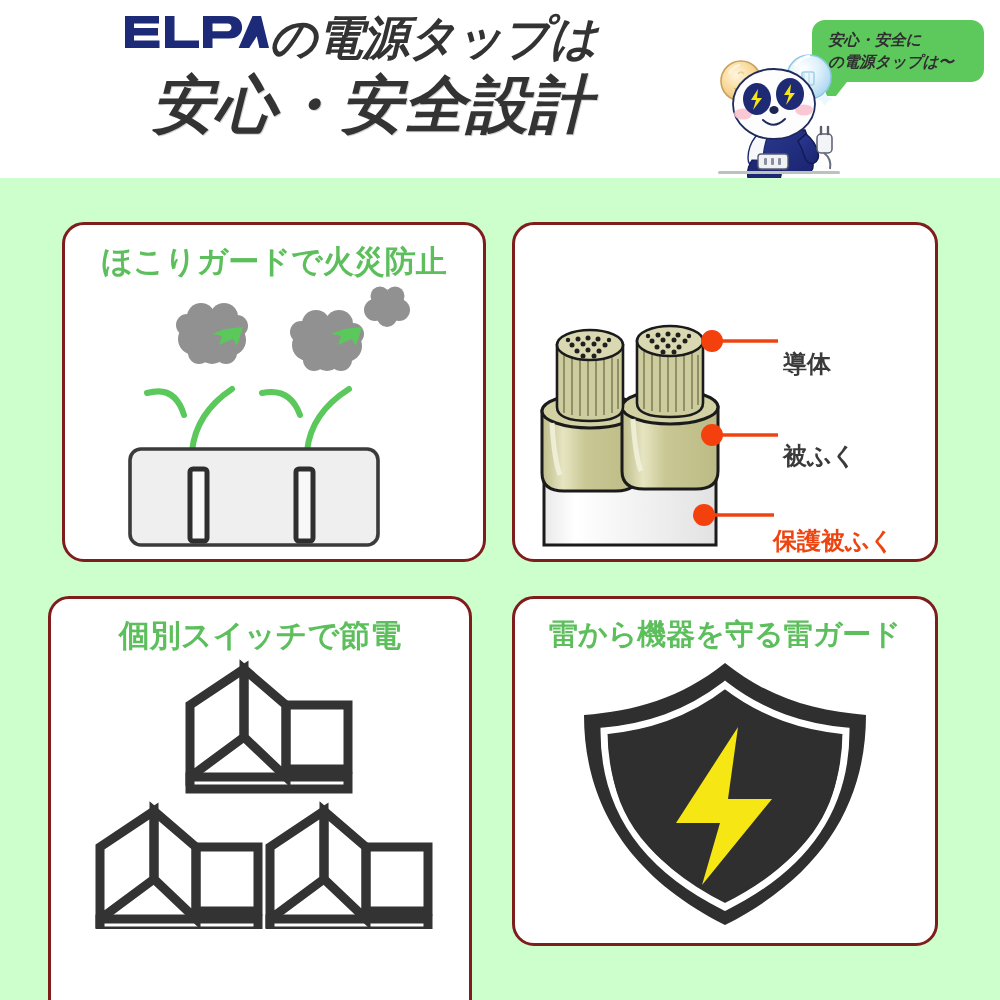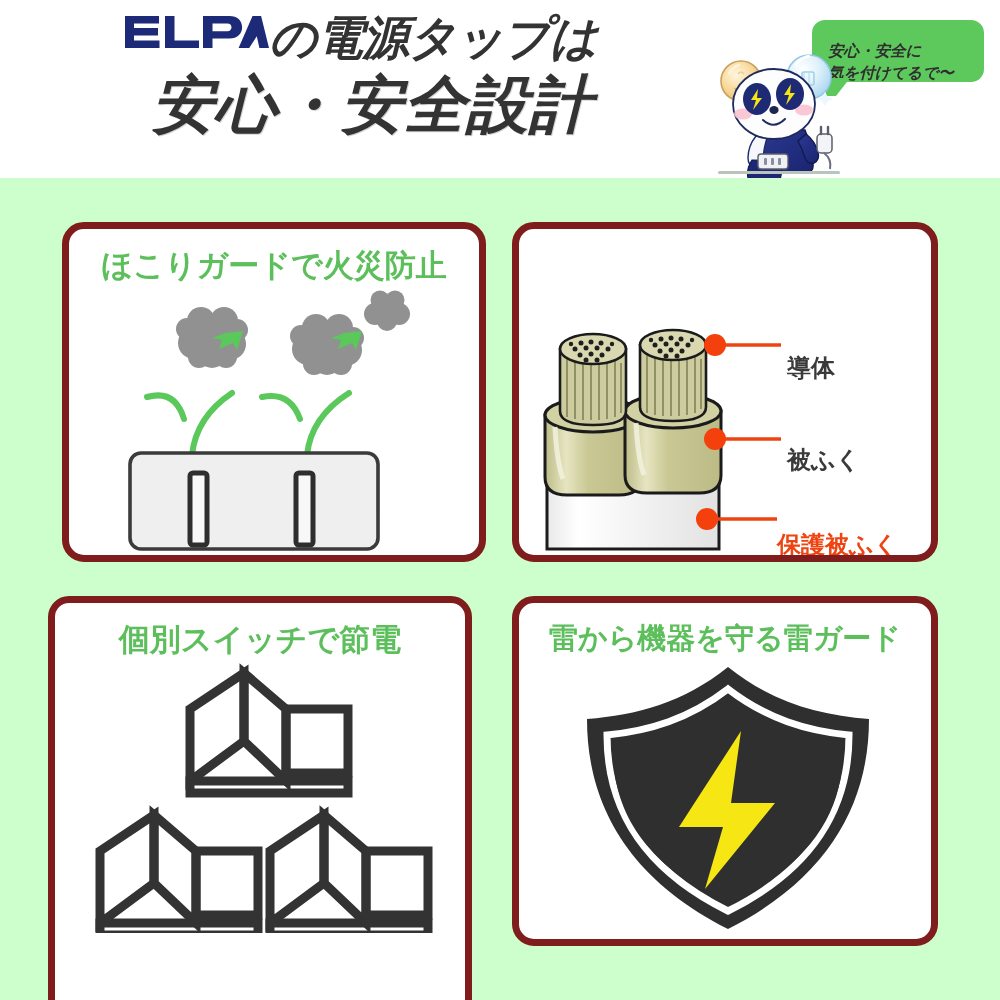--- a/index.html
+++ b/index.html
@@ -62,21 +62,21 @@
   
   .bubble {
     position: absolute;
     left: 812px;
     top: 20px;
     width: 172px;
     height: 62px;
     background: #5dc95d;
     border-radius: 13px;
     box-sizing: border-box;
-    padding: 20px 0 0 16px;
+    padding: 9px 0 0 16px;
   }
   .bubble-line {
     font-size: 15.5px;
     font-weight: bold;
     color: #2f2f2f;
     line-height: 22px;
     white-space: nowrap;
   }
   .bubble-tail {
     position: absolute;
@@ -115,21 +115,21 @@
     top: 178px;
     width: 1000px;
     height: 822px;
     background: #ccffcc;
   }
 
   
   .card {
     position: absolute;
     background: #ffffff;
-    border: 7px solid #7f1d1d;
+    border: 3px solid #7f1d1d;
     border-radius: 22px;
     box-sizing: border-box;
     overflow: hidden;
   }
   .card-1 { left: 62px;  top: 222px; width: 424px; height: 340px; }
   .card-2 { left: 512px; top: 222px; width: 426px; height: 340px; }
   .card-3 { left: 48px;  top: 596px; width: 424px; height: 432px; border-radius: 21px; }
   .card-4 { left: 512px; top: 596px; width: 426px; height: 350px; }
 
   .card-title {
@@ -190,21 +190,21 @@
               <path d="M129.5 4 h8.6 L146 36 h-9.6 l-2.6 -11.8 -7.6 11.8 h-10.6 Z"></path>
             </g>
           </svg>
         </span><span>の電源タップは</span>
       </div>
       <div class="headline-l2">安心・安全設計</div>
     </div>
 
     <div class="bubble">
       <div class="bubble-line">安心・安全に</div>
-      <div class="bubble-line">気を付けてるで〜</div>
+      <div class="bubble-line">の電源タップは〜</div>
     </div>
     <div class="bubble-tail"></div>
 
     <div class="mascot">
       <svg width="140" height="132" viewBox="0 0 140 132" aria-hidden="true">
         <defs>
           <radialGradient id="bulbOrange" cx="38%" cy="34%" r="68%">
             <stop offset="0%" stop-color="#fff6e0"></stop>
             <stop offset="58%" stop-color="#f9d99a"></stop>
             <stop offset="100%" stop-color="#e9c078"></stop>

